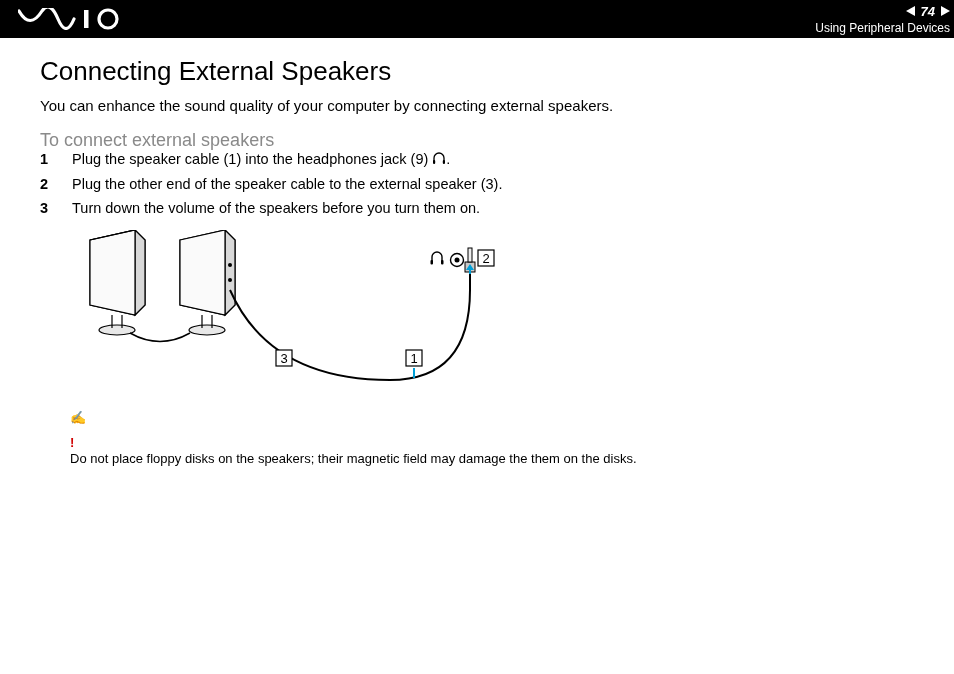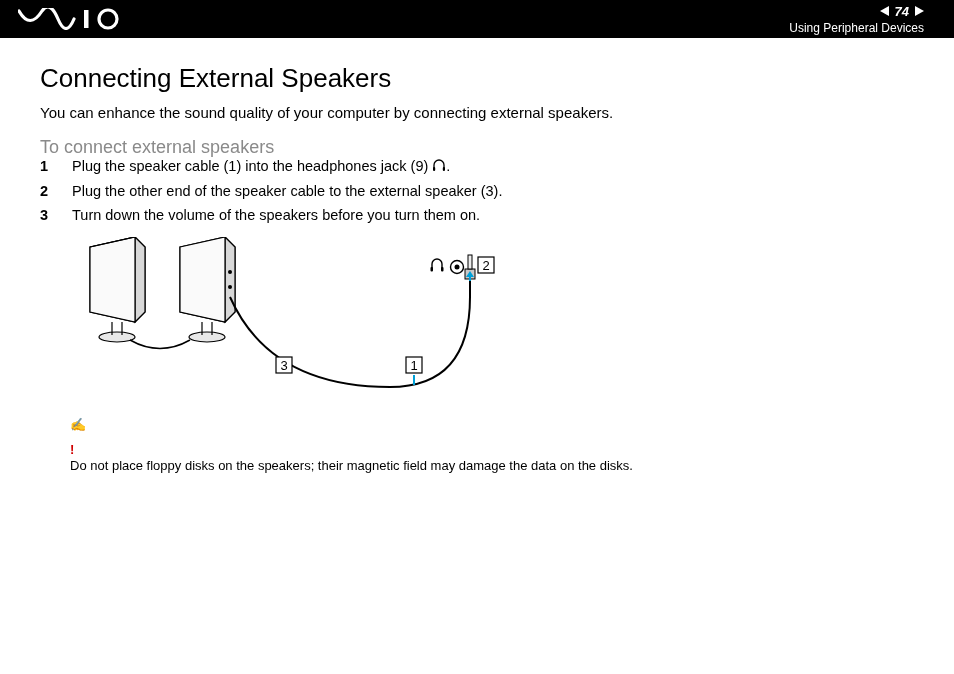--- a/index.html
+++ b/index.html
@@ -10,21 +10,21 @@
     background: #fff;
     width: 954px;
   }
   .header-bar {
     background: #000;
     color: #fff;
     height: 38px;
     display: flex;
     align-items: center;
     justify-content: space-between;
-    padding: 0 30px 0 18px;
+    padding: 0 4px 0 18px;
   }
   .logo svg {
     display: block;
   }
   .header-right {
     display: flex;
     flex-direction: column;
     align-items: flex-end;
     gap: 2px;
   }
@@ -42,21 +42,21 @@
     border-top: 5px solid transparent;
     border-bottom: 5px solid transparent;
   }
   .nav-prev { border-right: 9px solid #fff; }
   .nav-next { border-left: 9px solid #fff; }
   .section-name {
     font-weight: normal;
     font-size: 12px;
   }
   .content {
-    padding: 25px 40px 20px 40px;
+    padding: 18px 40px 20px 40px;
   }
   h1 {
     font-weight: 400;
     font-size: 26px;
     margin: 0 0 10px 0;
   }
   .intro {
     font-size: 15px;
     margin: 0 0 16px 0;
   }
@@ -211,16 +211,16 @@
       <text x="214" y="133" text-anchor="middle" font-size="13" font-family="Arial">3</text>
     </svg>
   </div>
 
   <div class="note">
     <span class="note-icon">✍</span>
   </div>
 
   <div class="note">
     <span class="warn-icon">!</span>
-    <span>Do not place floppy disks on the speakers; their magnetic field may damage the data on the disks.</span>
+    <span>Do not place floppy disks on the speakers; their magnetic field may damage the them on the disks.</span>
   </div>
 
 </div>
 
 </body></html>

